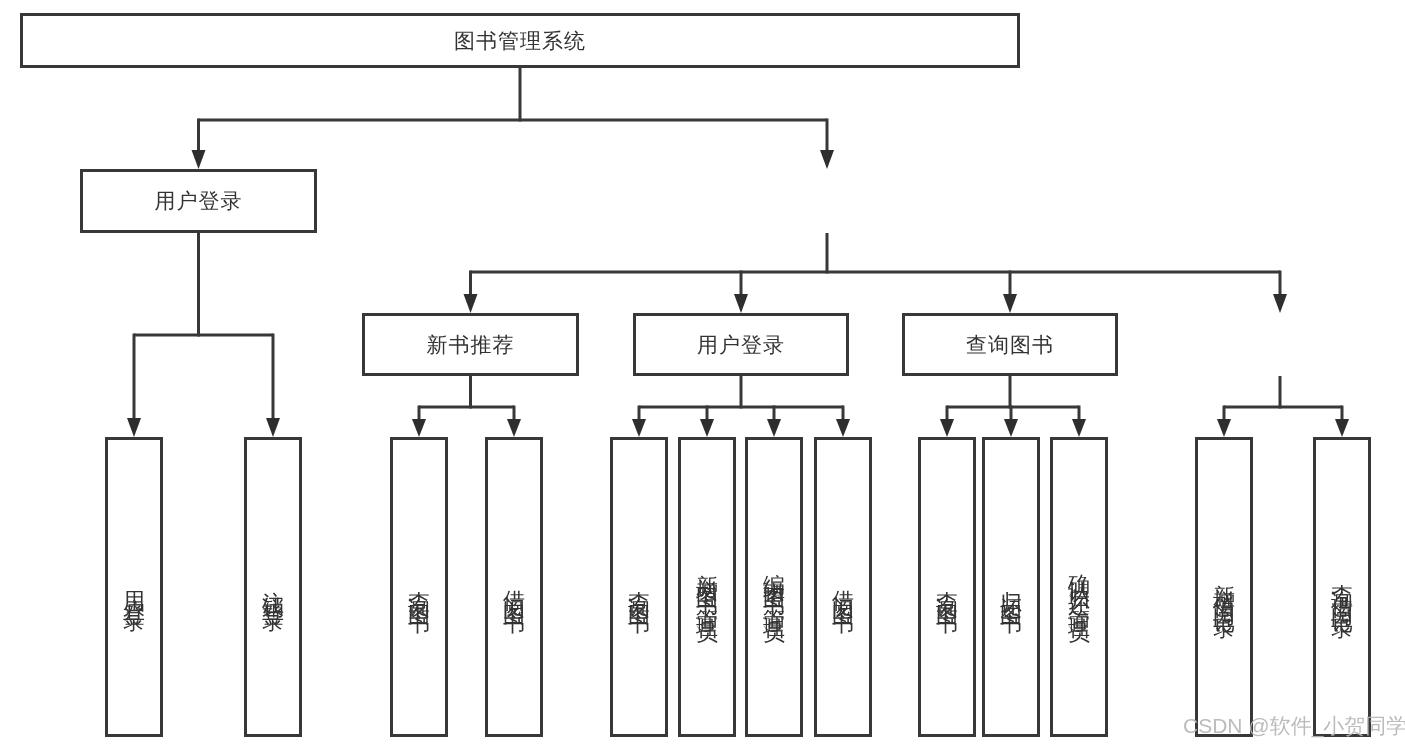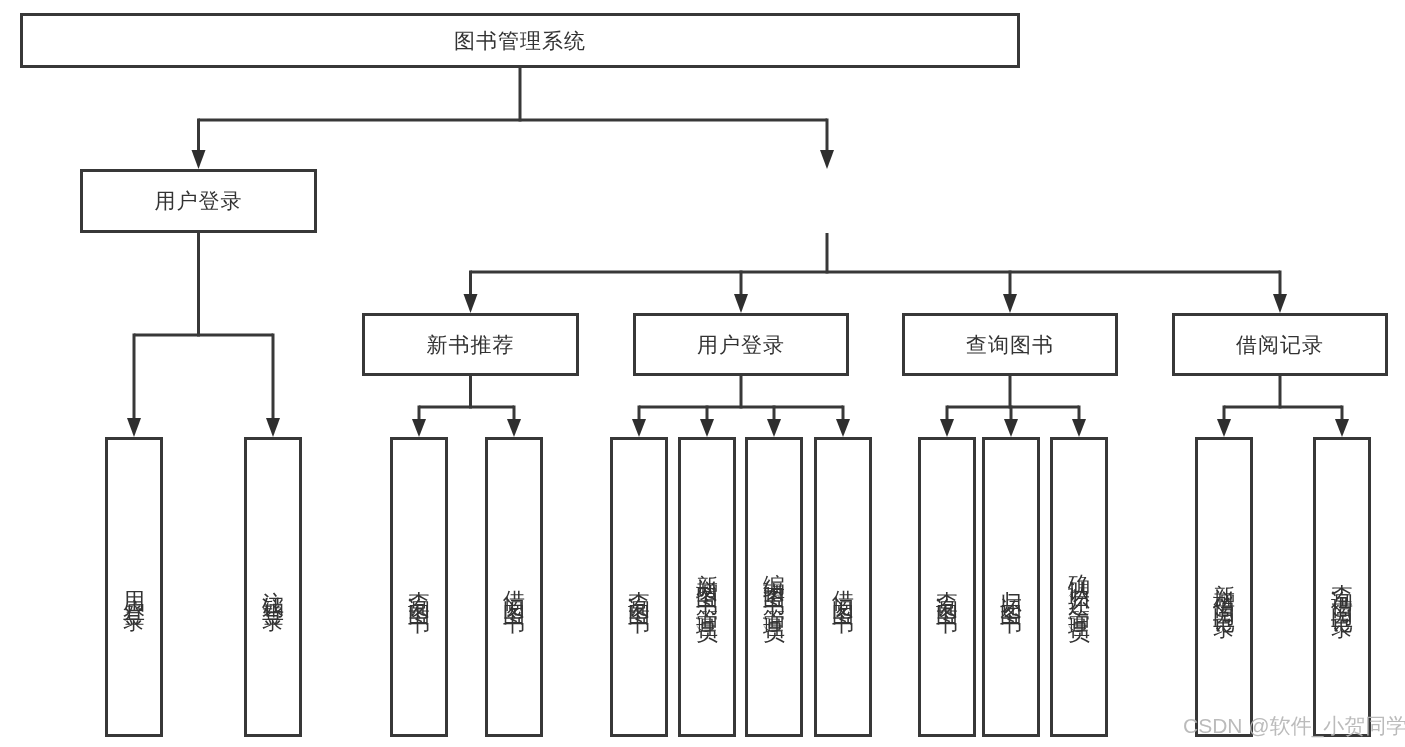--- a/index.html
+++ b/index.html
@@ -145,23 +145,20 @@
 
   <div class="box h" style="left:362px;top:313px;width:217px;height:63px">
     <span class="lbl">新书推荐</span>
   </div>
   <div class="box h" style="left:633px;top:313px;width:216px;height:63px">
     <span class="lbl">用户登录</span>
   </div>
   <div class="box h" style="left:902px;top:313px;width:216px;height:63px">
     <span class="lbl">查询图书</span>
   </div>
-  <div class="box h" style="left:1172px;top:313px;width:216px;height:63px">
-    <span class="lbl">借阅记录</span>
-  </div>
 
   <div class="box v" style="left:105px;top:437px;width:58px;height:300px">
     <span class="lbl">用户登录</span>
   </div>
   <div class="box v" style="left:244px;top:437px;width:58px;height:300px">
     <span class="lbl">注销登录</span>
   </div>
 
   <div class="box v" style="left:390px;top:437px;width:58px;height:300px">
     <span class="lbl">查询图书</span>

